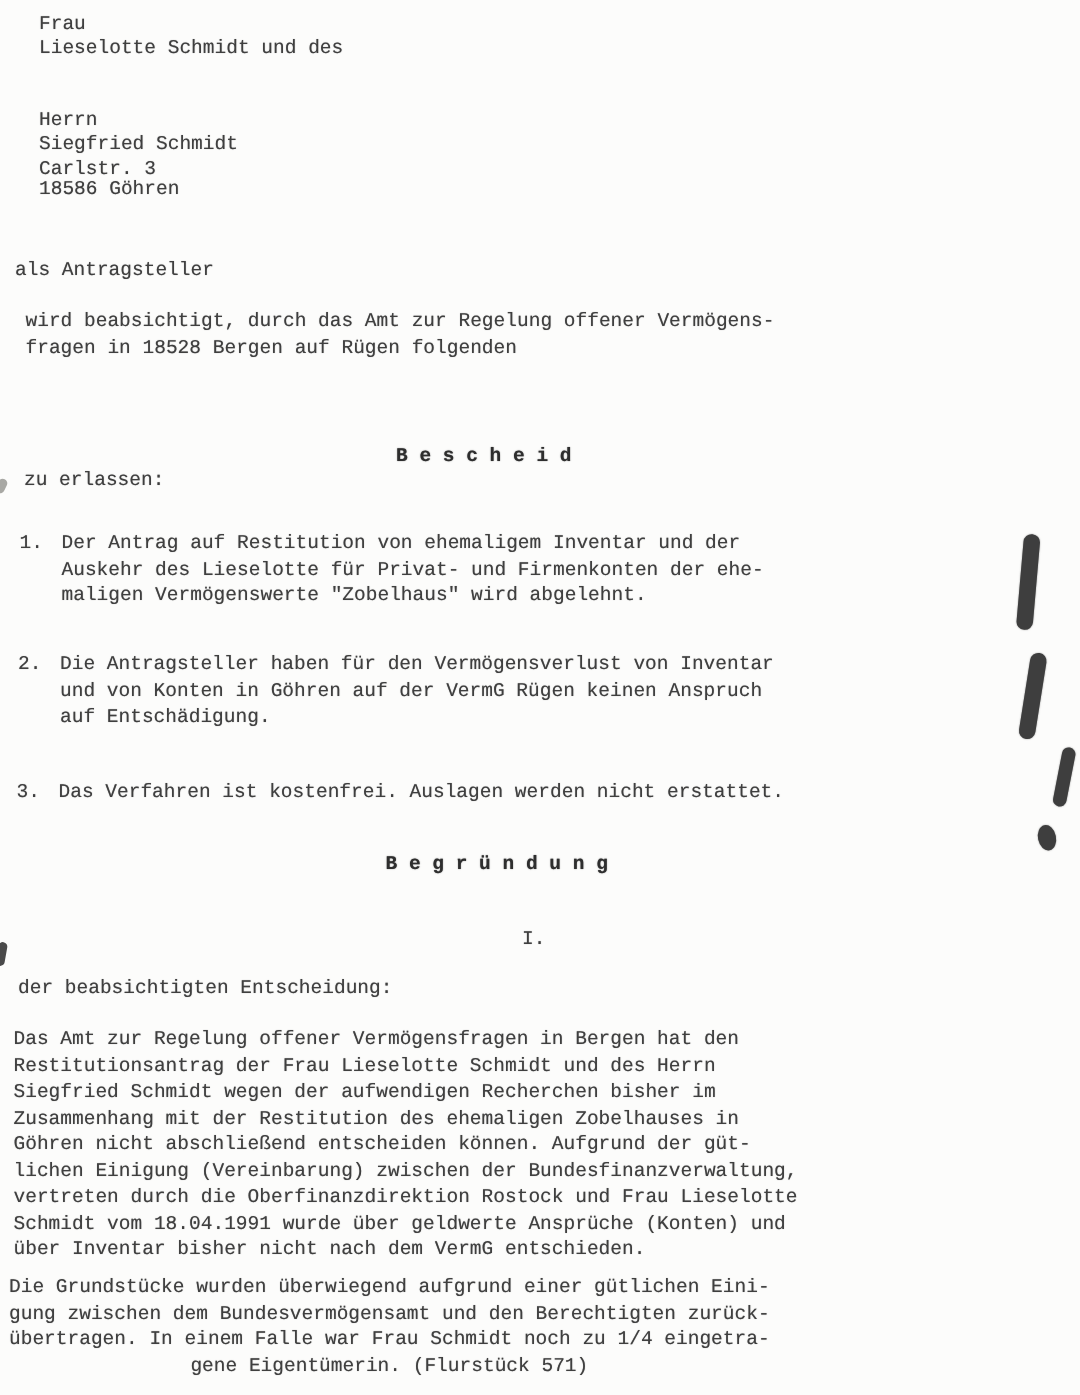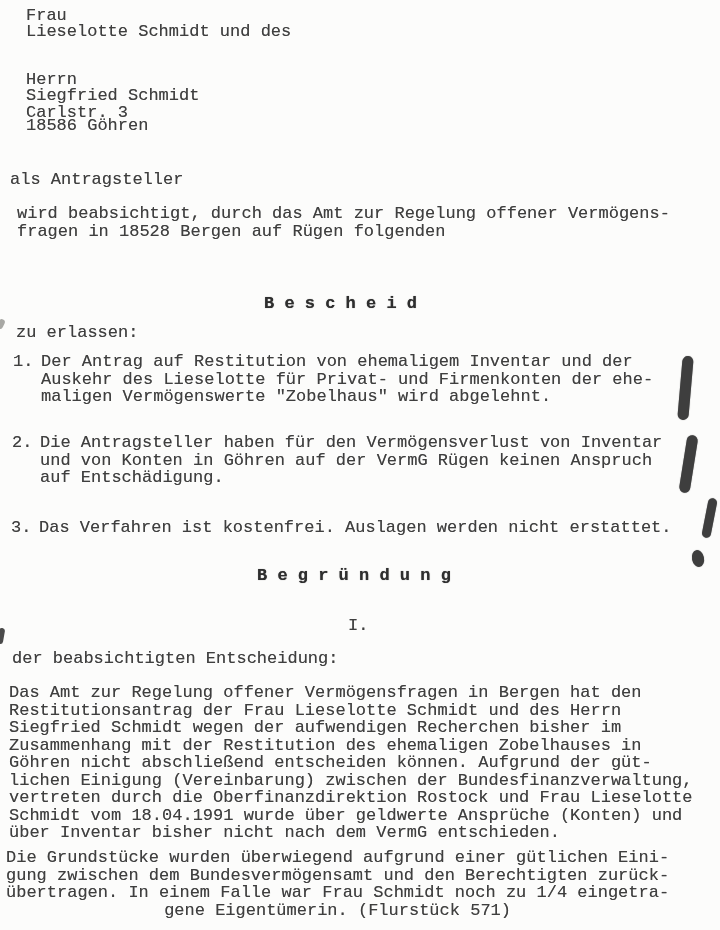--- a/index.html
+++ b/index.html
@@ -8,21 +8,21 @@
     --heading-ink:#2e2e2e;
     --pen:#3e3e3e;
     --faint:#a8a8a4;
   }
   *{margin:0;padding:0;box-sizing:border-box;}
   html,body{width:720px;height:930px;overflow:hidden;}
   body{background:var(--paper);position:relative;}
   .page{
     position:absolute;inset:0;
     font-family:"Liberation Mono","DejaVu Sans Mono",monospace;
-    font-size:17px;line-height:17.5px;color:var(--ink);
+    font-size:13px;line-height:17.5px;color:var(--ink);
     text-shadow:0 0 0.6px rgba(55,55,55,0.55);
   }
   .abs{position:absolute;white-space:pre;}
   .addr{line-height:16.3px;}
   .heading{font-weight:bold;color:var(--heading-ink);text-shadow:0 0 0.8px rgba(40,40,40,0.7);}
   .item{position:absolute;display:flex;}
   .item .num{width:28px;flex:0 0 28px;white-space:pre;}
   .item .itext{white-space:pre;}
   .pen{
     position:absolute;background:var(--pen);border-radius:6px;
@@ -45,21 +45,21 @@
 
   <div class="abs addr" style="left:26px;top:118px;">18586 Göhren</div>
 
   <div class="abs" style="left:10px;top:171px;">als Antragsteller</div>
 
   <div class="abs" style="left:17px;top:205px;">wird beabsichtigt, durch das Amt zur Regelung offener Vermögens-
 fragen in 18528 Bergen auf Rügen folgenden</div>
 
   <div class="abs heading" style="left:264px;top:267px;margin-top:28px;">B e s c h e i d</div>
 
-  <div class="abs" style="left:16px;top:324px;">zu erlassen:</div>
+  <div class="abs" style="left:16px;top:311px;">zu erlassen:</div>
 
   <div class="item" style="left:13px;top:353px;">
     <span class="num">1.</span>
     <div class="itext">Der Antrag auf Restitution von ehemaligem Inventar und der
 Auskehr des Lieselotte für Privat- und Firmenkonten der ehe-
 maligen Vermögenswerte "Zobelhaus" wird abgelehnt.</div>
   </div>
 
   <div class="item" style="left:12px;top:434px;">
     <span class="num">2.</span>

